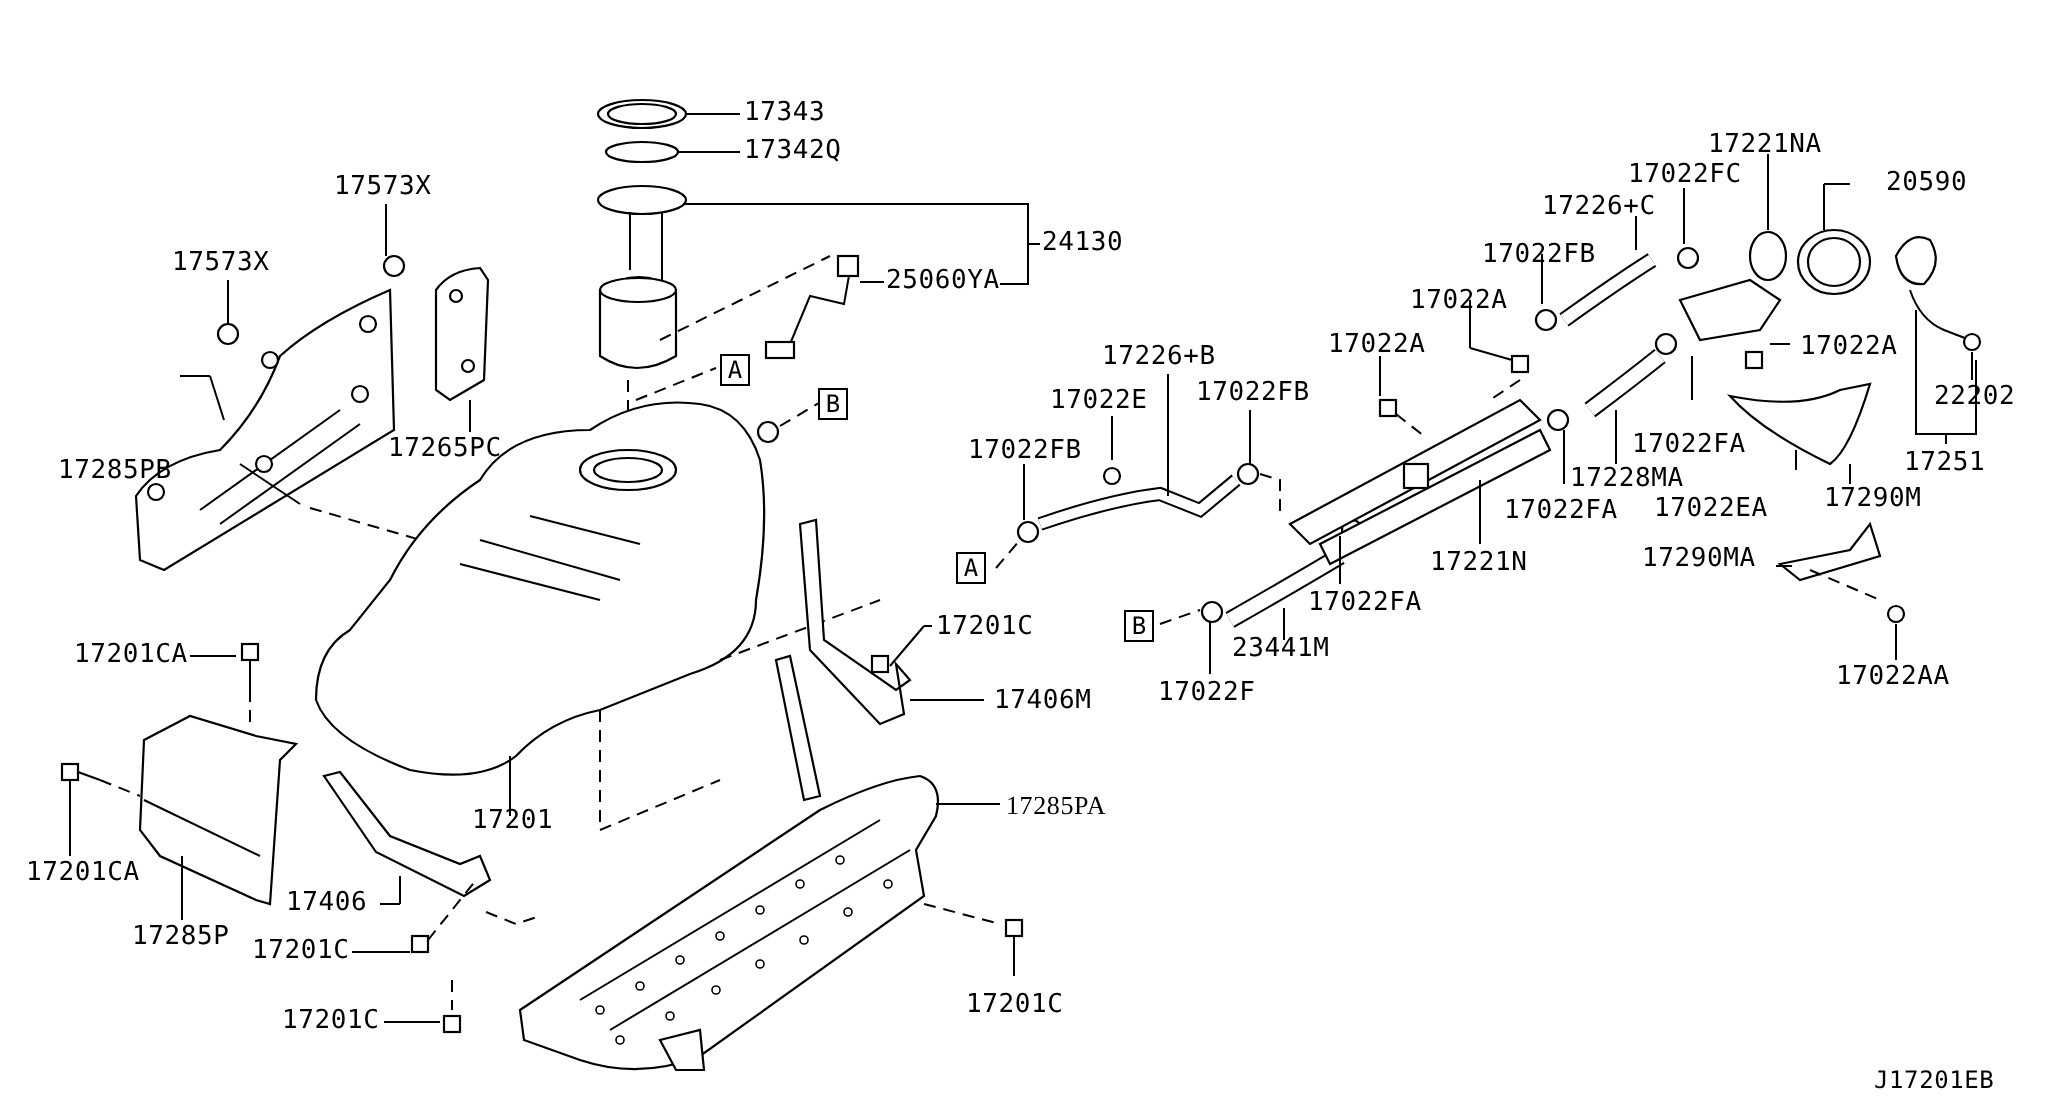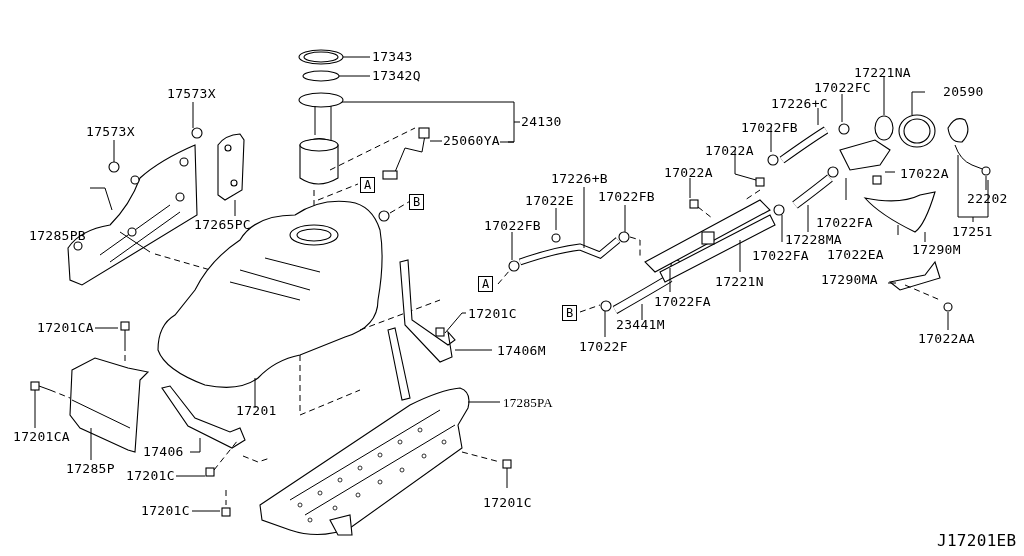--- a/index.html
+++ b/index.html
@@ -258,14 +258,14 @@
 <span class="lbl" style="left:814px;top:81px;">17022FC</span>
 <span class="lbl" style="left:854px;top:66px;">17221NA</span>
 <span class="lbl" style="left:943px;top:85px;">20590</span>
 <span class="lbl" style="left:967px;top:192px;">22202</span>
 <span class="lbl" style="left:952px;top:225px;">17251</span>
 <span class="lbl" style="left:912px;top:243px;">17290M</span>
 <span class="lbl" style="left:827px;top:248px;">17022EA</span>
 <span class="lbl" style="left:821px;top:273px;">17290MA</span>
 <span class="lbl" style="left:918px;top:332px;">17022AA</span>
 
-<span class="lbl" style="left:937px;top:534px;font-size:16px;">J17201EB</span>
+<span class="lbl" style="left:937px;top:534px;font-size:12px;">J17201EB</span>
 </div>
 
 </body></html>

